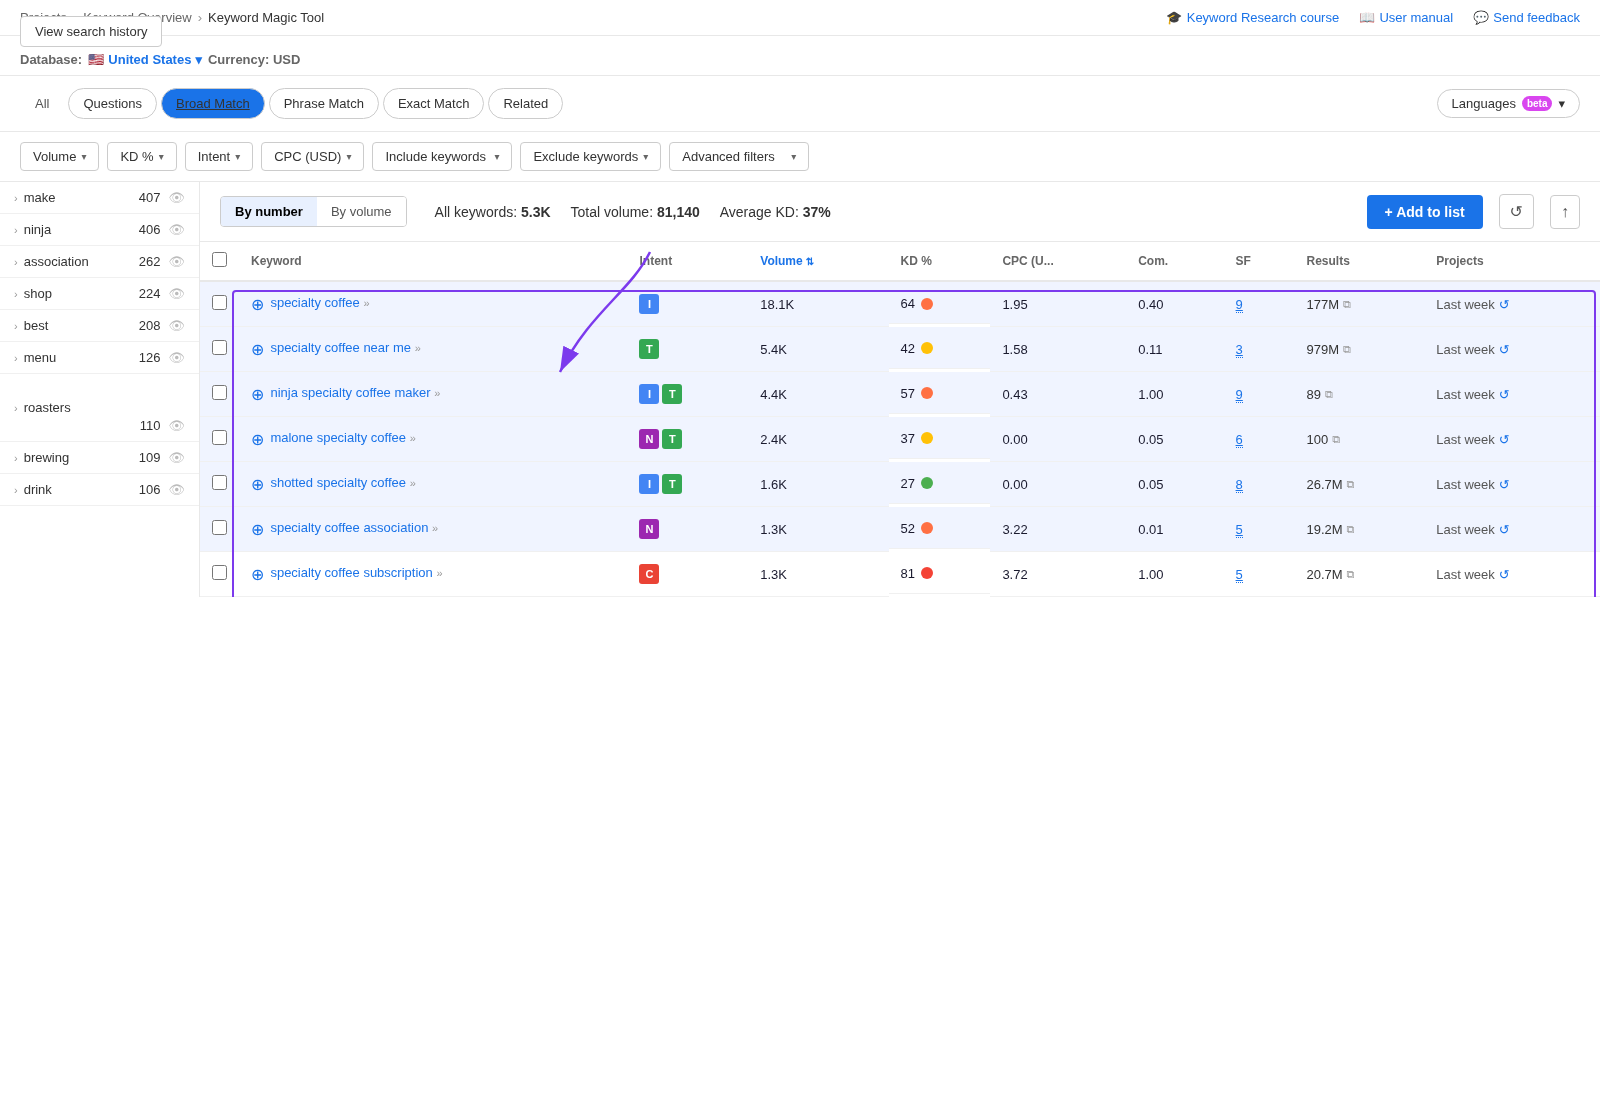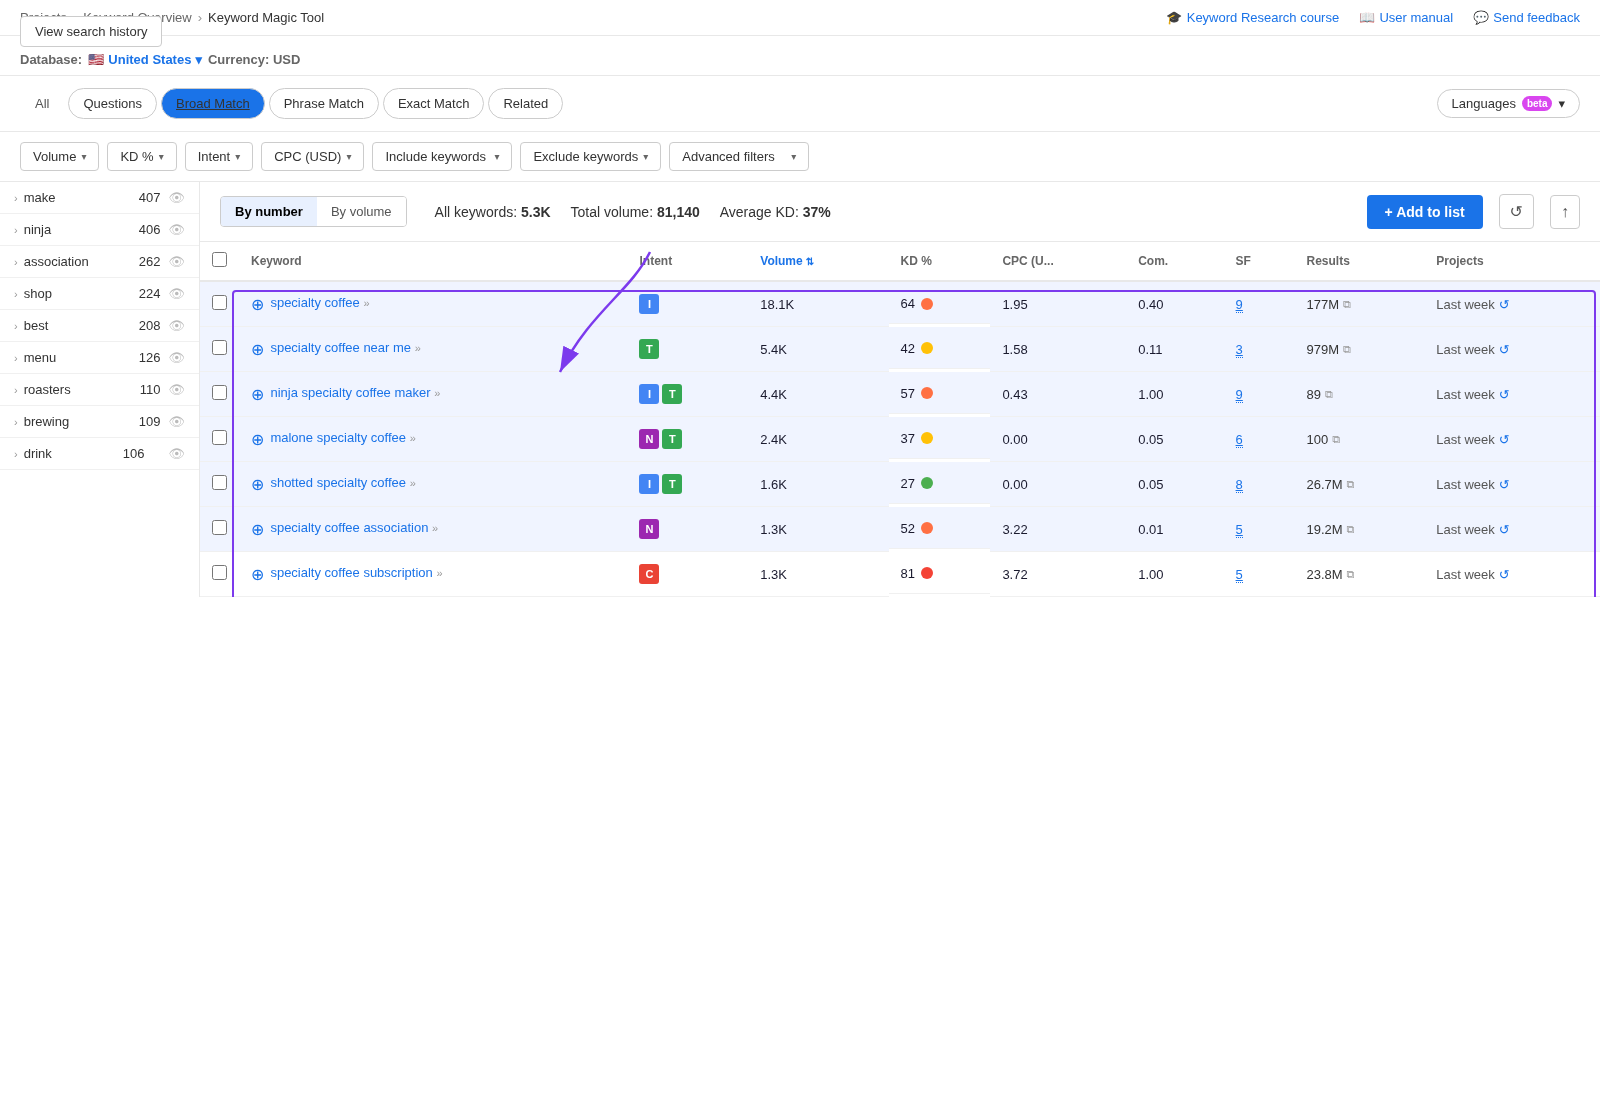--- a/index.html
+++ b/index.html
@@ -259,41 +259,41 @@
     <div style="display:flex;align-items:center;gap:8px;">
       <span class="sidebar-count">126</span>
       <span class="sidebar-eye">👁</span>
     </div>
   </div>
         <div class="sidebar-item">
     <div class="sidebar-item-left">
       <span class="sidebar-chevron">›</span>
       <span class="sidebar-label">roasters</span>
     </div>
-    <div style="display:flex;align-items:flex-end;gap:8px;">
+    <div style="display:flex;align-items:flex-end;gap:8px;margin-top:36px;">
       <span class="sidebar-count">110</span>
       <span class="sidebar-eye">👁</span>
     </div>
   </div>
         <div class="sidebar-item">
     <div class="sidebar-item-left">
       <span class="sidebar-chevron">›</span>
       <span class="sidebar-label">brewing</span>
     </div>
     <div style="display:flex;align-items:center;gap:8px;">
       <span class="sidebar-count">109</span>
       <span class="sidebar-eye">👁</span>
     </div>
   </div>
         <div class="sidebar-item">
     <div class="sidebar-item-left">
       <span class="sidebar-chevron">›</span>
       <span class="sidebar-label">drink</span>
     </div>
-    <div style="display:flex;align-items:flex-end;gap:24px;">
+    <div style="display:flex;align-items:flex-end;gap:8px;">
       <span class="sidebar-count">106</span>
       <span class="sidebar-eye">👁</span>
     </div>
   </div>
       </div>
   </div>
 
   <div class="table-area">
 
     <div class="table-toolbar">
@@ -609,21 +609,21 @@
       81
       <span class="kd-dot kd-red"></span>
     </td>
     <td>3.72</td>
     <td>1.00</td>
     <td>
       <span class="sf-link">5</span>
     </td>
     <td>
       <div class="results-cell">
-        <span>23.8M</span>
+        <span>20.7M</span>
         <span class="results-icon">⧉</span>
       </div>
     </td>
     <td>
       <div class="update-cell">
         <span>Last week</span>
         <span class="update-icon">↺</span>
       </div>
     </td>
   </tr>

